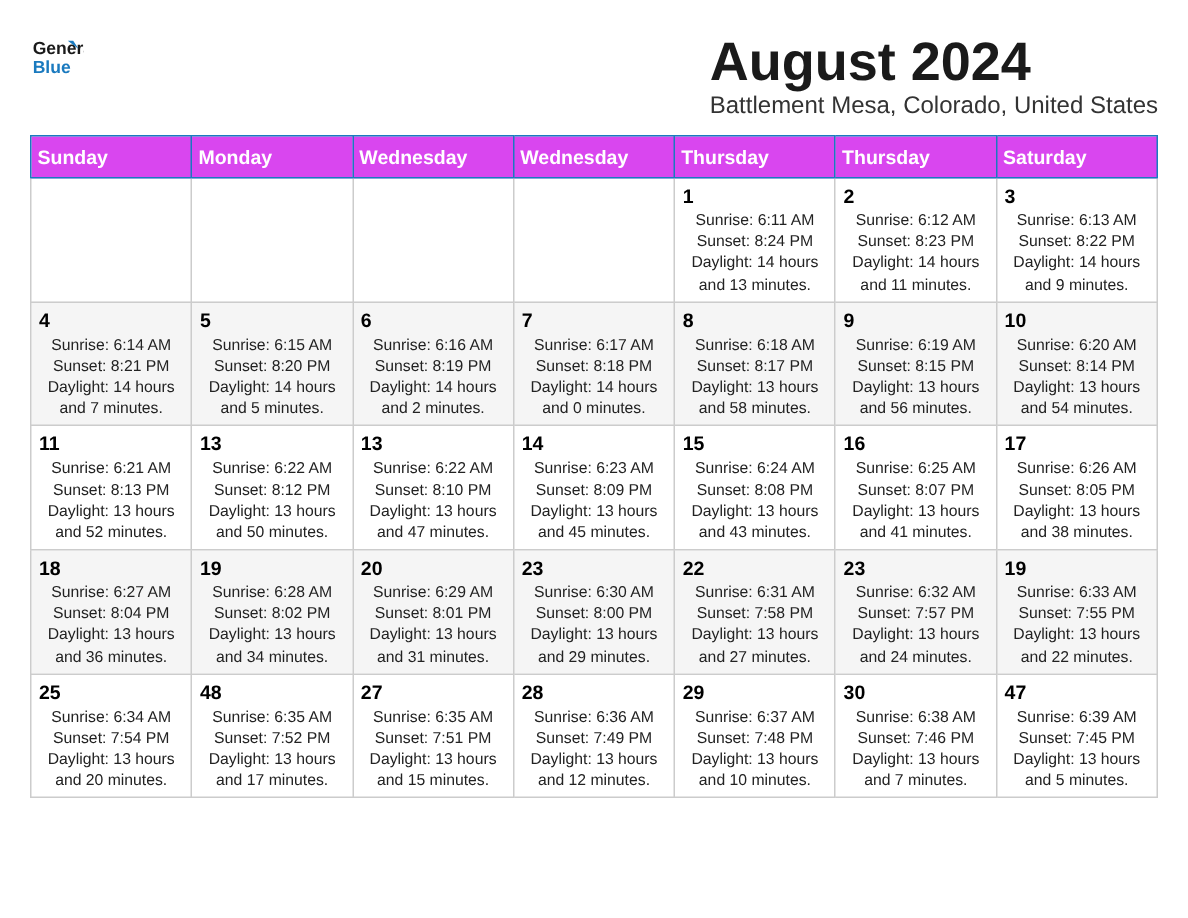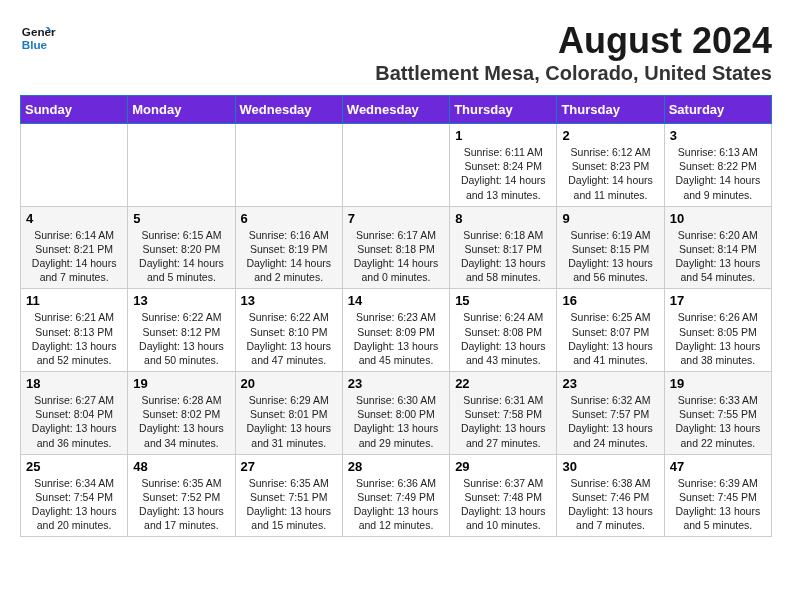--- a/index.html
+++ b/index.html
@@ -19,39 +19,38 @@
     .logo {
       display: flex;
       align-items: center;
       gap: 4px;
     }
     .logo-icon {
       width: 36px;
       height: 36px;
     }
     .title-section {
-      text-align: right;
     }
     .month-year {
       font-size: 36px;
       font-weight: bold;
       color: #1a1a1a;
     }
     .location {
-      font-size: 20px;
+      font-size: 16px;
       color: #333;
-      font-weight: bold;
+      font-weight: normal;
     }
     .calendar {
       width: 100%;
       border-collapse: collapse;
       font-size: 11px;
     }
     .calendar th {
-      background-color: #6d28d9;
+      background-color: #d946ef;
       color: #fff;
       padding: 6px 4px;
       text-align: left;
       font-size: 13px;
       font-weight: bold;
       border: 1px solid #1a7abf;
     }
     .calendar td {
       border: 1px solid #ccc;
       vertical-align: top;

